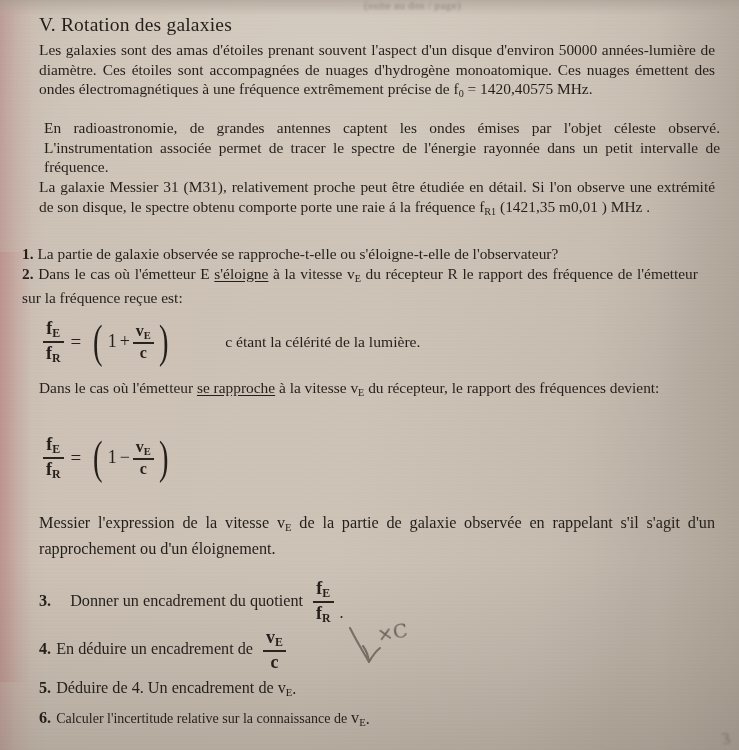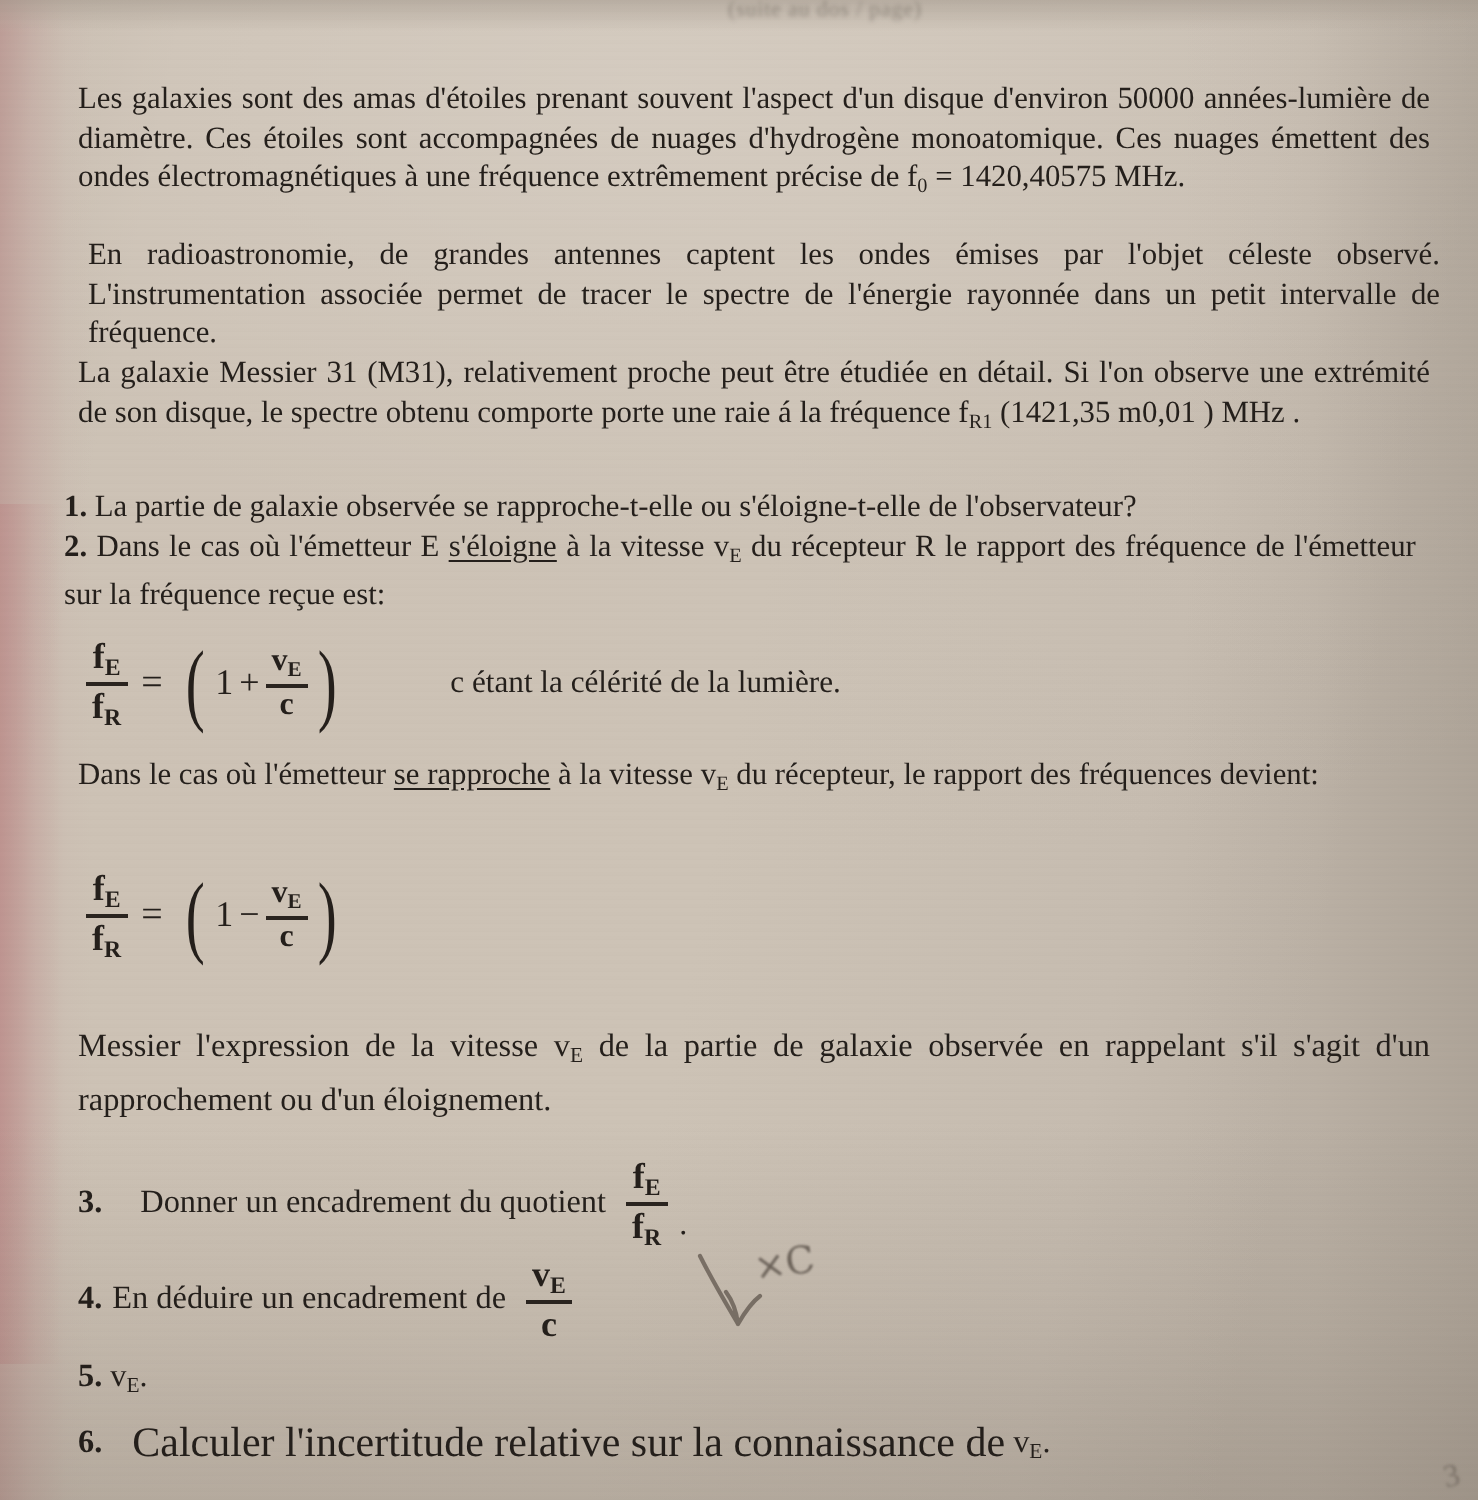--- a/index.html
+++ b/index.html
@@ -96,21 +96,21 @@
     filter: blur(0.3px);
   }
   .p1 { left: 39px; top: 40px; width: 676px; }
   .p2 { left: 44px; top: 118px; width: 676px; }
   .p3 { left: 39px; top: 177px; width: 676px; }
   .p5 { left: 39px; top: 378px; width: 676px; }
   .p6 { left: 39px; top: 512px; width: 676px; font-size: 16.2px; line-height: 22px; filter: blur(0.22px);}
 
   .q-list {
     position: absolute;
-    left: 32px; top: 244px; width: 676px;
+    left: 22px; top: 244px; width: 676px;
   }
   .q {
     font-size: 15.4px;
     line-height: 19.6px;
     text-align: justify;
     filter: blur(0.3px);
   }
   b.num { font-weight: bold; }
   .uline { text-decoration: underline; text-underline-offset: 2px; }
 
@@ -208,20 +208,21 @@
   <div class="pink-edge"></div>
   <div class="pink-edge2"></div>
   <div class="shade-right"></div>
   <div class="shade-bottom"></div>
   <div class="blur-top"></div>
 
   <div class="content">
 
     <div class="ghost-line">(suite au dos / page)</div>
 
+    <div class="title">V. Rotation des galaxies</div>
 
     <div class="para p1">
       <span>Les galaxies sont des amas d'étoiles prenant souvent l'aspect d'un disque d'environ 50000 années-lumière de diamètre. Ces étoiles sont accompagnées de nuages d'hydrogène monoatomique. Ces nuages émettent des ondes électromagnétiques à une fréquence extrêmement précise de</span>
       <span class="var"><span>f</span><sub>0</sub></span>
       <span>= 1420,40575 MHz.</span>
     </div>
 
     <div class="para p2">En radioastronomie, de grandes antennes captent les ondes émises par l'objet céleste observé. L'instrumentation associée permet de tracer le spectre de l'énergie rayonnée dans un petit intervalle de fréquence.</div>
 
     <div class="para p3">
@@ -319,27 +320,28 @@
 
     <div class="handwriting">
       <svg width="120" height="52" viewBox="0 0 120 52">
         <path d="M8 4 C 14 16, 20 26, 27 38 M27 38 C 26 30, 24 26, 21 22 M27 38 C 31 31, 34 27, 38 24" stroke="#4a4139" stroke-width="2.1" fill="none" stroke-linecap="round" opacity="0.62"></path>
       </svg>
       <span class="hw-text">×C</span>
     </div>
 
     <div class="mathrow" style="left:39px; top:679px;">
       <b class="num" style="font-size:16.2px;">5.</b>
+      <span style="font-size:16.2px; margin-left:5px;">Déduire de 4. Un encadrement de</span>
       <span class="var" style="font-size:16.2px; margin-left:4px;"><span>v</span><sub>E</sub></span>
       <span style="font-size:16px;">.</span>
     </div>
 
     <div class="mathrow" style="left:39px; top:709px;">
       <b class="num" style="font-size:16.2px;">6.</b>
-      <span style="font-size:21px; margin-left:15px;">Calculer l'incertitude relative sur la connaissance de</span>
+      <span style="font-size:14px; margin-left:5px;">Calculer l'incertitude relative sur la connaissance de</span>
       <span class="var" style="font-size:16.2px; margin-left:4px;"><span>v</span><sub>E</sub></span>
       <span style="font-size:16px;">.</span>
     </div>
 
     <div class="page-num">3</div>
   </div>
 
   <div class="grain"></div>
 </div>
 

